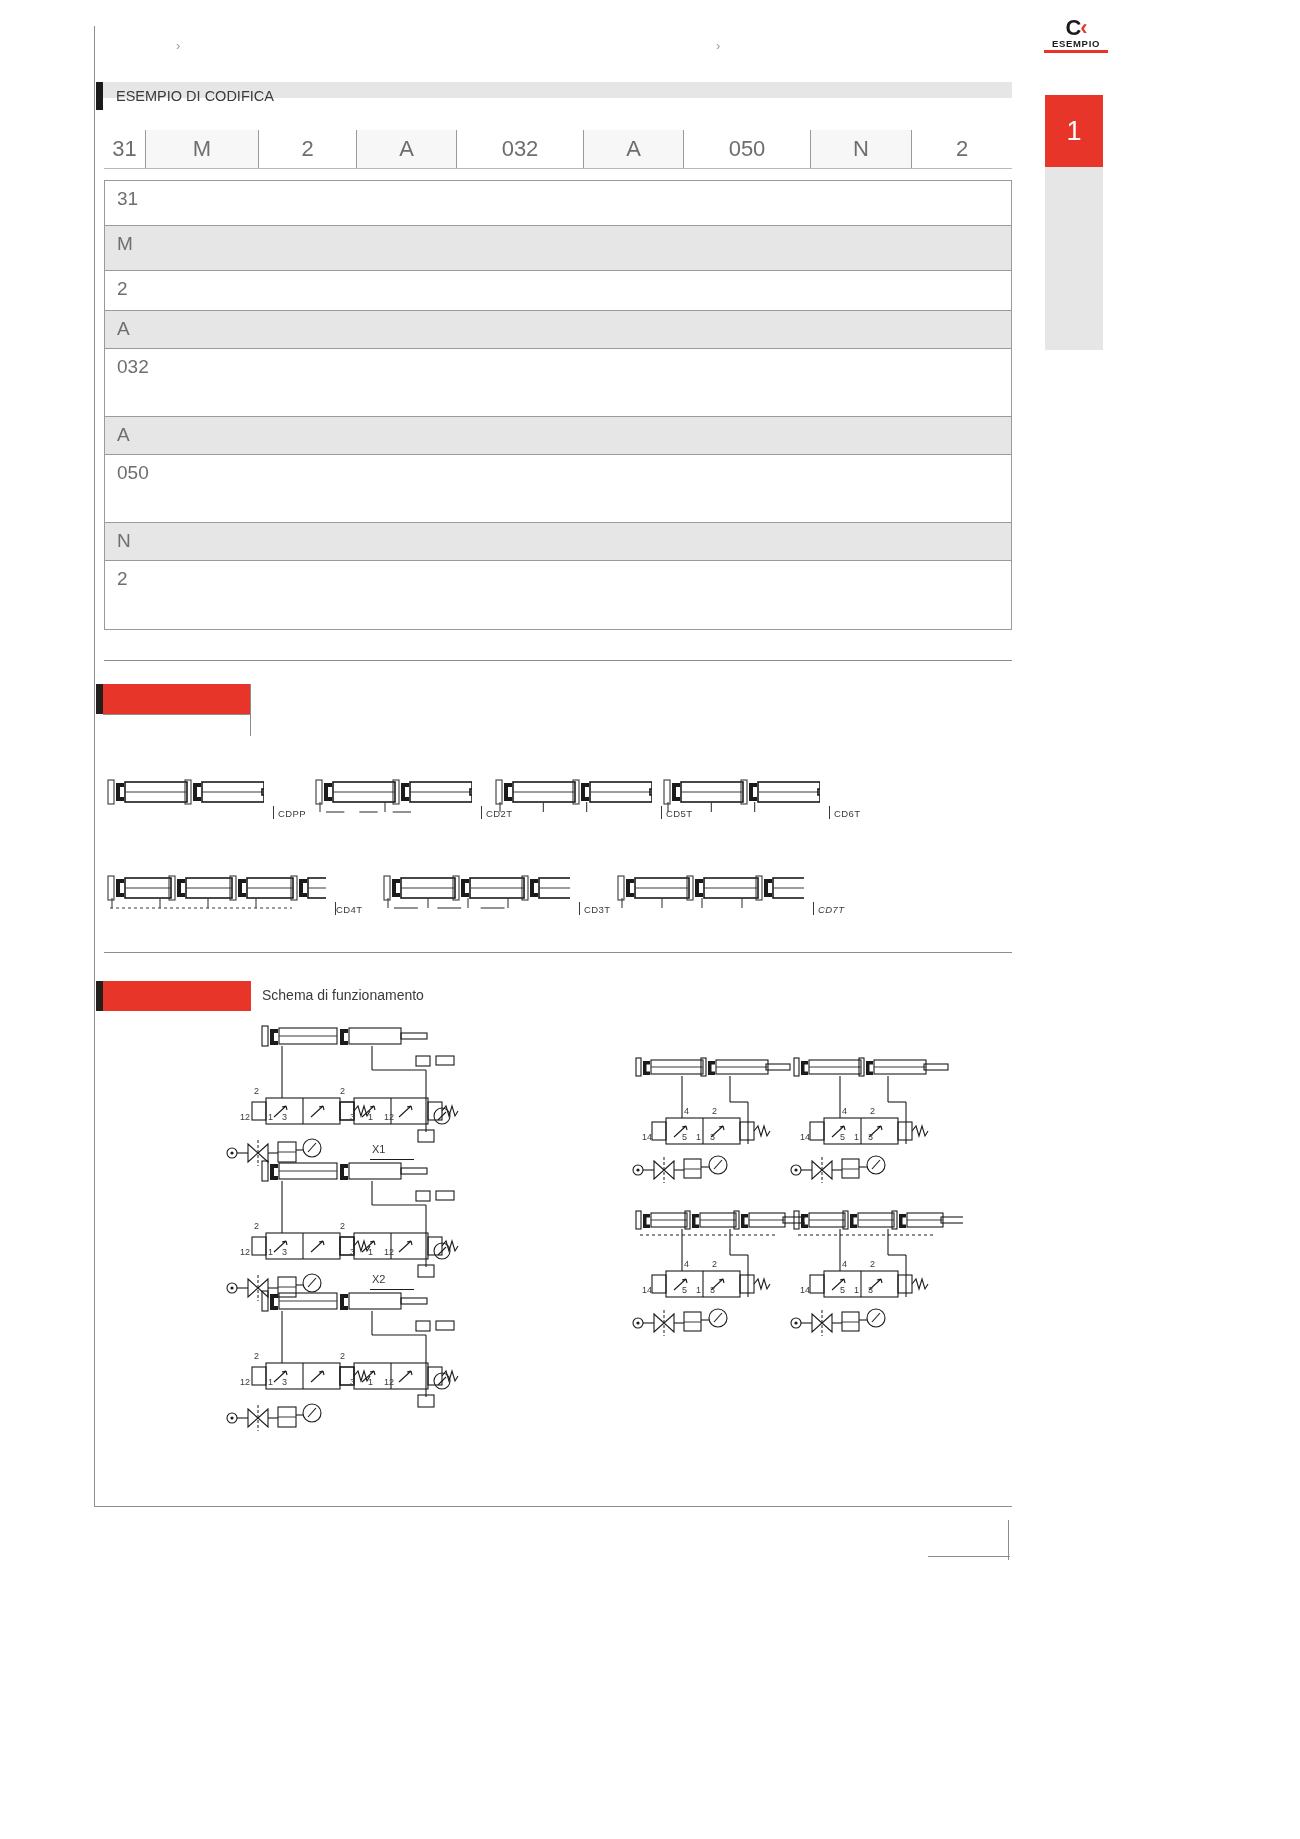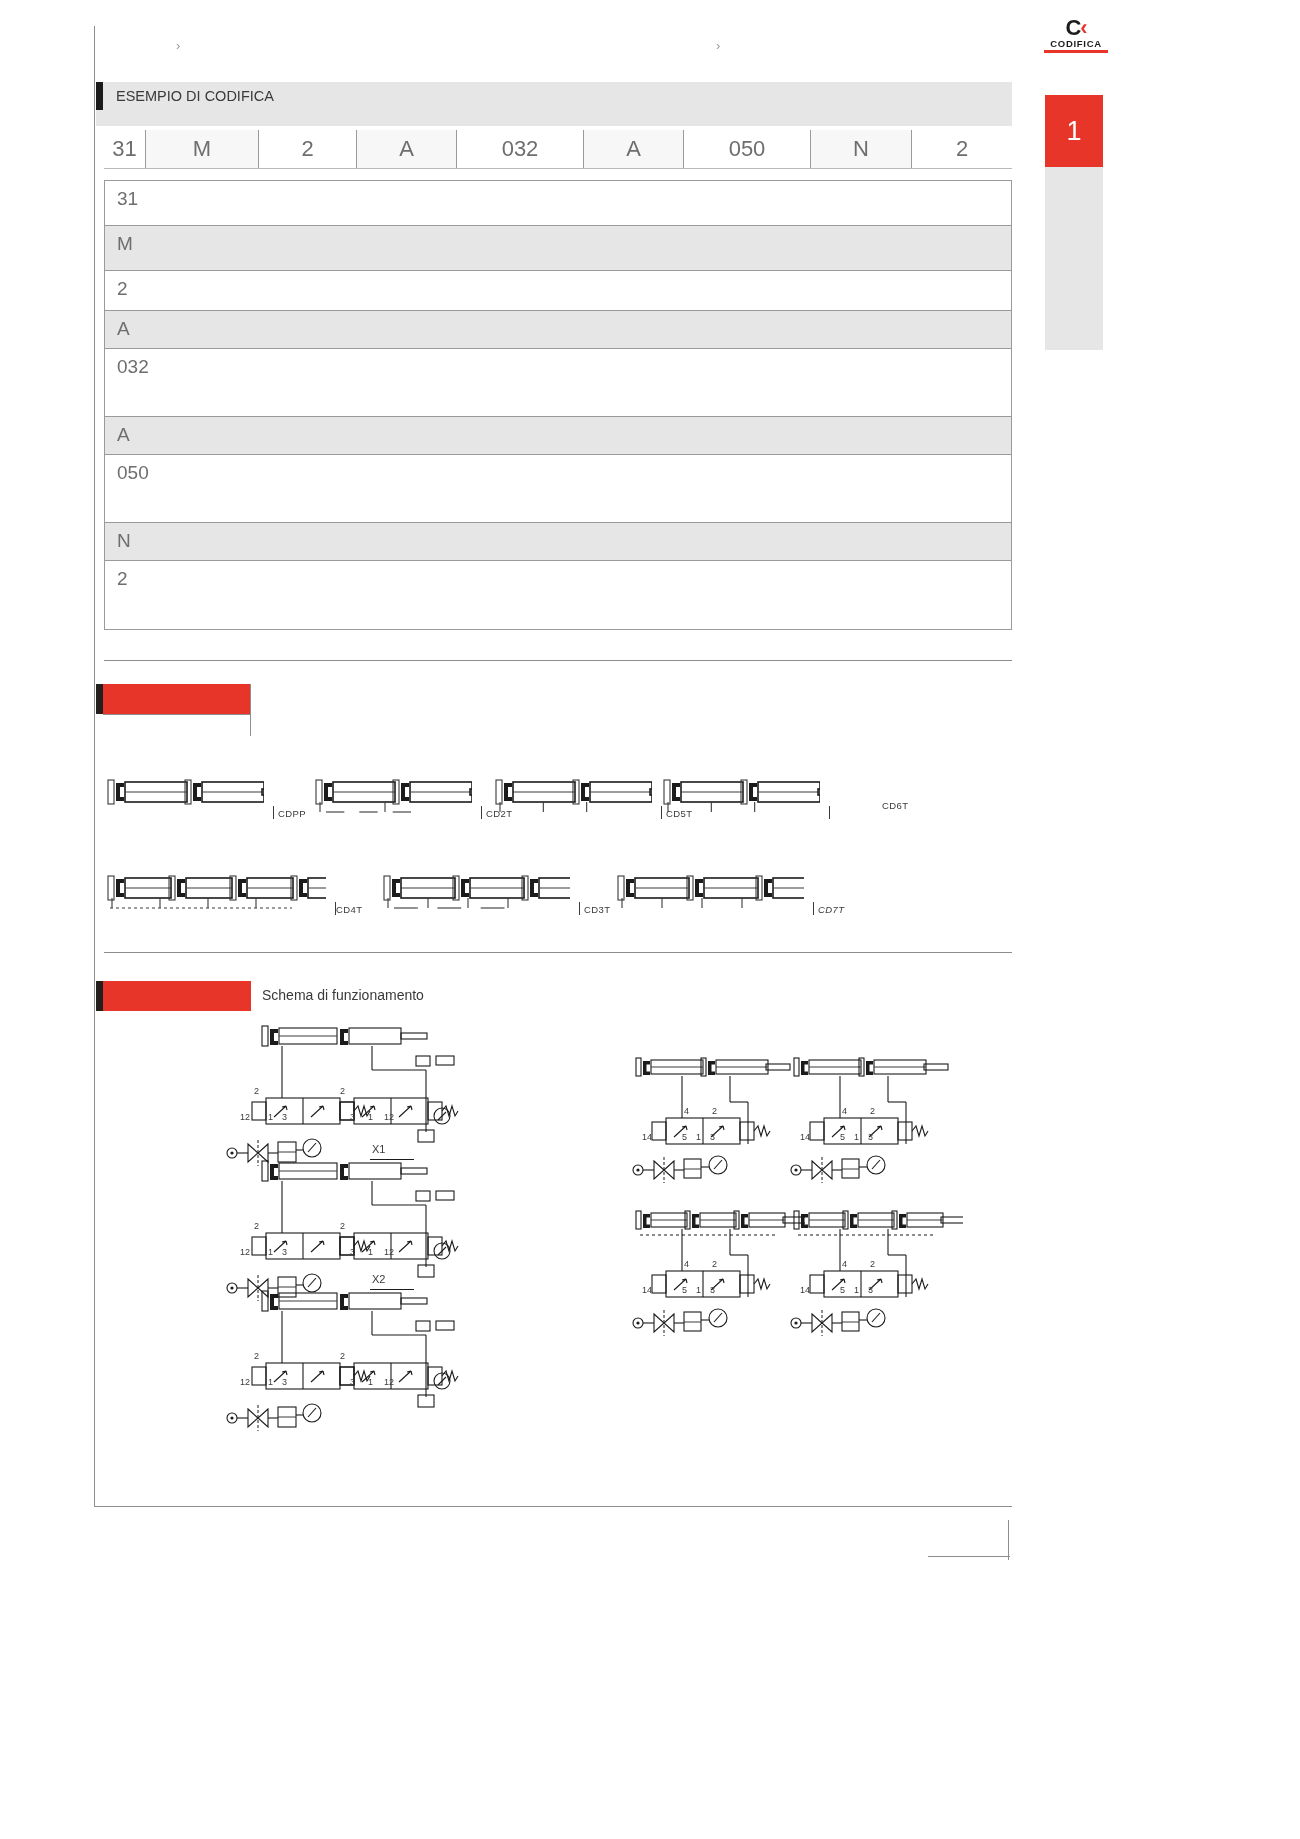--- a/index.html
+++ b/index.html
@@ -26,21 +26,21 @@
 
   
   .vrule{position:absolute;left:94px;top:26px;width:1px;height:1480px;background:#8d8d8d;}
 
   
   .crumb{position:absolute;font-size:13px;color:#9a9a9a;}
   .crumb.c1{left:176px;top:38px;}
   .crumb.c2{left:716px;top:38px;}
 
   
-  .bar-gray{position:absolute;left:96px;top:82px;width:916px;height:44px;background:#e6e6e6;}
+  .bar-gray{position:absolute;left:96px;top:82px;width:916px;height:16px;background:#e6e6e6;}
   .bar-gray .tick{position:absolute;left:0;top:0;width:7px;height:28px;background:#1b1b1b;}
   .bar-gray .txt{position:absolute;left:20px;top:6px;font-size:14.5px;color:#3a3a3a;}
 
   
   .code-row{position:absolute;left:104px;top:130px;width:908px;height:38px;display:flex;
             border-bottom:1px solid #b9b9b9;}
   .code-cell{position:relative;display:flex;align-items:center;justify-content:center;
              font-size:22px;color:#6e6e6e;border-right:1px solid #9a9a9a;box-sizing:border-box;}
   .code-cell:last-child{border-right:none;}
   .code-cell.sh{background:#f7f7f7;}
@@ -77,21 +77,21 @@
   .foot-rule{position:absolute;left:928px;top:1556px;width:82px;height:1px;background:#8d8d8d;}
   .foot-vr{position:absolute;left:1008px;top:1520px;width:1px;height:40px;background:#8d8d8d;}
 </style>
 </head>
 <body>
 
 <div class="page">
 
   <div class="logo">
     <div class="logo-mark">C<span class="acc">‹</span></div>
-    <div class="logo-name">CODIFICA</div>
+    <div class="logo-name">ESEMPIO</div>
     <div class="logo-bar"></div>
   </div>
 
   <div class="tab-col"></div>
   <div class="tab-num">1</div>
 
   <div class="vrule"></div>
   <div class="crumb c1">›</div>
   <div class="crumb c2">›</div>
 
@@ -222,21 +222,21 @@
           <line x1="21" y1="20" x2="83" y2="20" fill="none" stroke="#3a3a3a" stroke-width="1.1"></line>
           <rect x="81" y="8" width="6" height="24" fill="none" stroke="#3a3a3a" stroke-width="1.1"></rect>
           <path d="M89 11 h8 v4 h-4 v10 h4 v4 h-8 z" fill="#1b1b1b"></path>
           <rect x="98" y="10" width="62" height="20" fill="none" stroke="#1b1b1b" stroke-width="1.6"></rect>
           <line x1="98" y1="20" x2="160" y2="20" fill="none" stroke="#3a3a3a" stroke-width="1.1"></line>
           <rect x="158" y="17" width="26" height="6" fill="none" stroke="#1b1b1b" stroke-width="1.6"></rect>
           <line x1="8" y1="30" x2="8" y2="40" fill="none" stroke="#3a3a3a" stroke-width="1.1"></line>
           <line x1="51.333333333333336" y1="30" x2="51.333333333333336" y2="40" fill="none" stroke="#3a3a3a" stroke-width="1.1"></line>
           <line x1="94.66666666666667" y1="30" x2="94.66666666666667" y2="40" fill="none" stroke="#3a3a3a" stroke-width="1.1"></line>
         </svg>
-        <div class="cyl-label" style="left: 174px; top: 28px; position: absolute; margin-left: 48px;">CD6T</div>
+        <div class="cyl-label" style="left: 174px; top: 36px; position: absolute;">CD6T</div>
         <div style="position: absolute; left: 169px; top: 34px; width: 1px; height: 13px; background: rgb(58, 58, 58);"></div>
       </div>
       <div class="cyl" style="left: 104px; top: 868px; position: absolute;">
         <svg width="222" height="48" viewBox="0 0 222 48">
           <rect x="4" y="8" width="6" height="24" fill="none" stroke="#3a3a3a" stroke-width="1.1"></rect>
           <path d="M12 11 h8 v4 h-4 v10 h4 v4 h-8 z" fill="#1b1b1b"></path>
           <rect x="21" y="10" width="46" height="20" fill="none" stroke="#1b1b1b" stroke-width="1.6"></rect>
           <line x1="21" y1="20" x2="67" y2="20" fill="none" stroke="#3a3a3a" stroke-width="1.1"></line>
           <rect x="65" y="8" width="6" height="24" fill="none" stroke="#3a3a3a" stroke-width="1.1"></rect>
           <path d="M73 11 h8 v4 h-4 v10 h4 v4 h-8 z" fill="#1b1b1b"></path>

